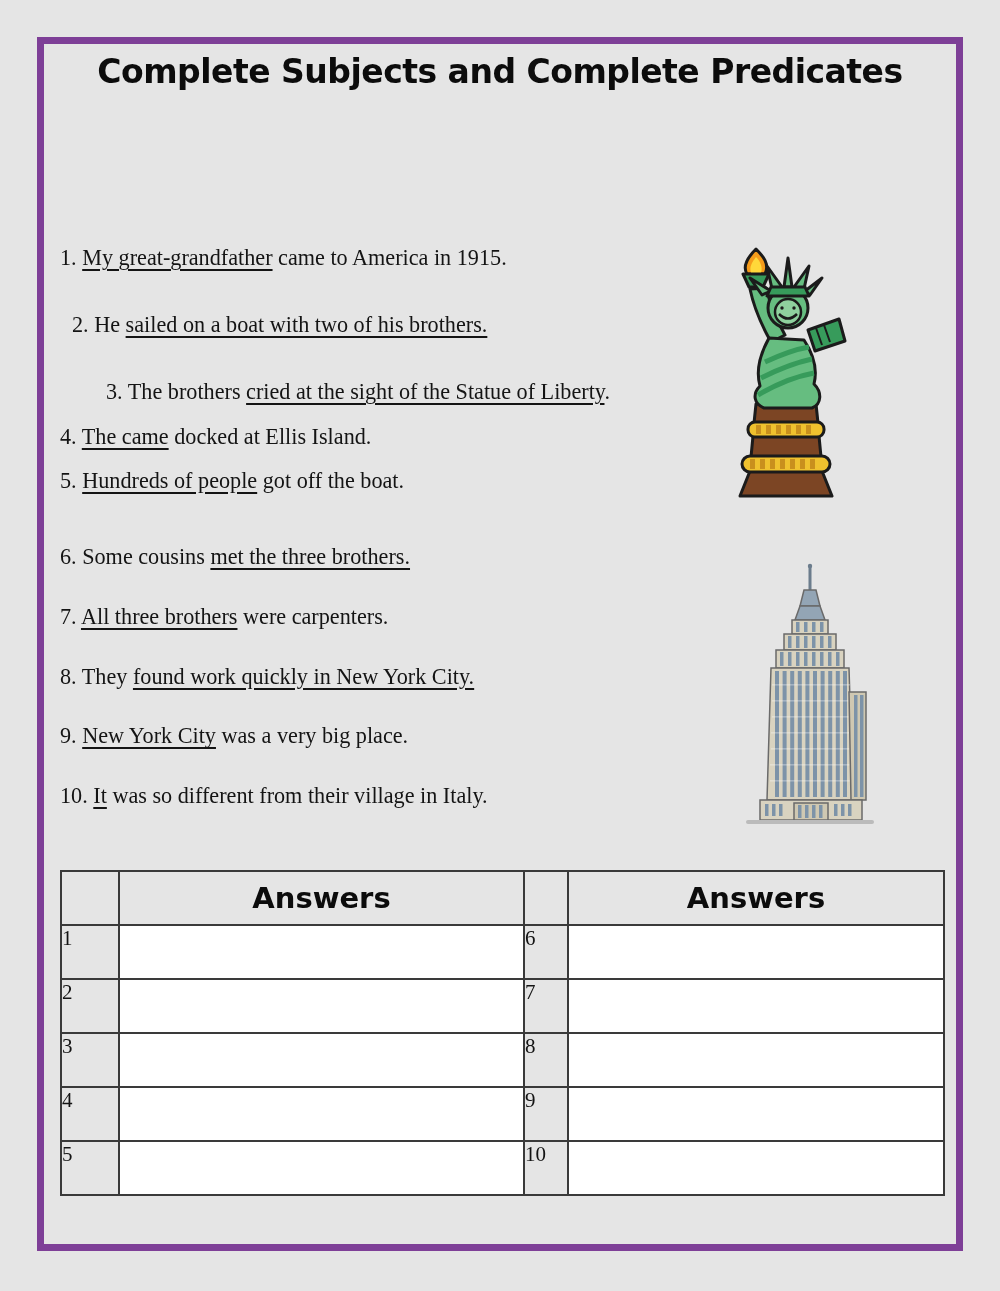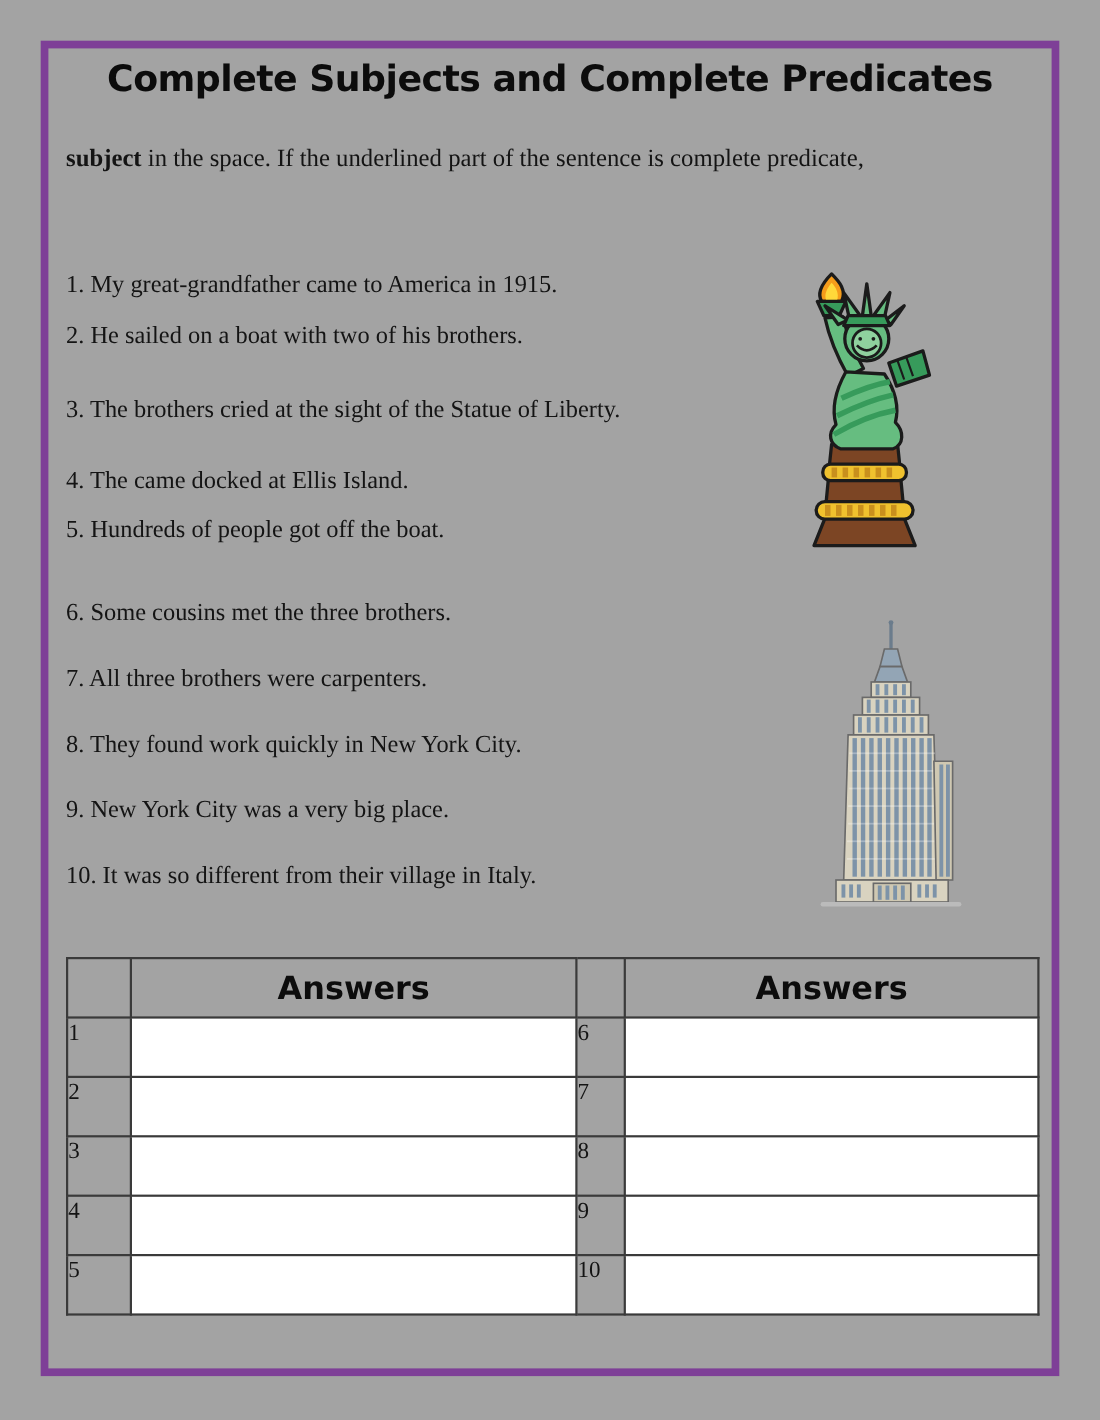--- a/index.html
+++ b/index.html
@@ -1,28 +1,28 @@
 <!DOCTYPE html>
 <html><head>
 <meta charset="utf-8">
 <style>
   html,body{margin:0;padding:0;background:#ffffff;}
-  .page{position:relative;width:1000px;height:1291px;background:#a3a3a3;overflow:hidden;
+  .page{position:relative;width:1000px;height:1291px;background:#e5e5e5;overflow:hidden;
         font-family:"Liberation Serif",serif;color:#141414;}
   .frame{position:absolute;left:37px;top:37px;width:912px;height:1200px;
          border:7px solid #7E3F97;background:transparent;}
   .title{position:absolute;top:52px;left:0;width:100%;text-align:center;
          font-family:"DejaVu Sans",sans-serif;font-weight:bold;font-size:33px;
          letter-spacing:-0.5px;color:#0c0c0c;white-space:nowrap;}
   .instructions{position:absolute;left:60px;top:129px;width:870px;
                 font-size:22.5px;line-height:30.5px;}
   .instructions .b{font-weight:bold;}
   .sentences{position:absolute;left:60px;top:244px;width:680px;font-size:22.2px;}
   .sentence{position:absolute;left:0;white-space:nowrap;line-height:27px;}
-  .u{text-decoration-thickness:1.6px;text-underline-offset:4px;}
+  .u{text-decoration:underline;text-decoration-thickness:1.6px;text-underline-offset:4px;}
   .illus{position:absolute;}
   .statue{left:712px;top:246px;width:150px;height:254px;}
   .building{left:738px;top:562px;width:146px;height:270px;}
   table.answers{position:absolute;left:60px;top:870px;width:883px;
                 border-collapse:collapse;table-layout:fixed;padding-left:46px;}
   table.answers th,table.answers td{border:2px solid #3a3a3a;padding:0;}
   table.answers th{height:52px;font-family:"DejaVu Sans",sans-serif;font-weight:bold;
                    font-size:29px;text-align:center;color:#0c0c0c;}
   table.answers td{height:52px;vertical-align:top;}
   td.num{font-size:21px;padding:3px 0 0 9px;font-family:"Liberation Serif",serif;}
@@ -30,27 +30,26 @@
 </style>
 </head>
 <body>
 
 <div class="page">
   <div class="frame" style="border-color: rgb(126, 63, 151);"></div>
 
   <div class="title">Complete Subjects and Complete Predicates</div>
 
   <div class="instructions">
-      <div><span class="b">subject</span><span> in the space. If the underlined part of the sentence is complete predicate,</span></div>
     </div>
 
   <div class="sentences">
       <div class="sentence" style="top: 0px;"><span>1. </span><span class="u">My great-grandfather</span><span> came to America in 1915.</span></div>
-      <div class="sentence" style="top: 47px;"><span>2. </span><span>He </span><span class="u">sailed on a boat with two of his brothers.</span></div>
-      <div class="sentence" style="top: 114px;"><span>3. </span><span>The brothers </span><span class="u">cried at the sight of the Statue of Liberty</span><span>.</span></div>
+      <div class="sentence" style="top: 67px; margin-left: 12px;"><span>2. </span><span>He </span><span class="u">sailed on a boat with two of his brothers.</span></div>
+      <div class="sentence" style="top: 134px; margin-left: 46px;"><span>3. </span><span>The brothers </span><span class="u">cried at the sight of the Statue of Liberty</span><span>.</span></div>
       <div class="sentence" style="top: 179.4px;"><span>4. </span><span class="u">The came</span><span> docked at Ellis Island.</span></div>
       <div class="sentence" style="top: 223px;"><span>5. </span><span class="u">Hundreds of people</span><span> got off the boat.</span></div>
       <div class="sentence" style="top: 299px;"><span>6. </span><span>Some cousins </span><span class="u">met the three brothers.</span></div>
       <div class="sentence" style="top: 358.8px;"><span>7. </span><span class="u">All three brothers</span><span> were carpenters.</span></div>
       <div class="sentence" style="top: 418.6px;"><span>8. </span><span>They </span><span class="u">found work quickly in New York City.</span></div>
       <div class="sentence" style="top: 478.4px;"><span>9. </span><span class="u">New York City</span><span> was a very big place.</span></div>
       <div class="sentence" style="top: 538.2px; text-align: right;"><span>10. </span><span class="u">It</span><span> was so different from their village in Italy.</span></div>
     </div>
 
   <svg class="illus statue" viewBox="0 0 150 254">

